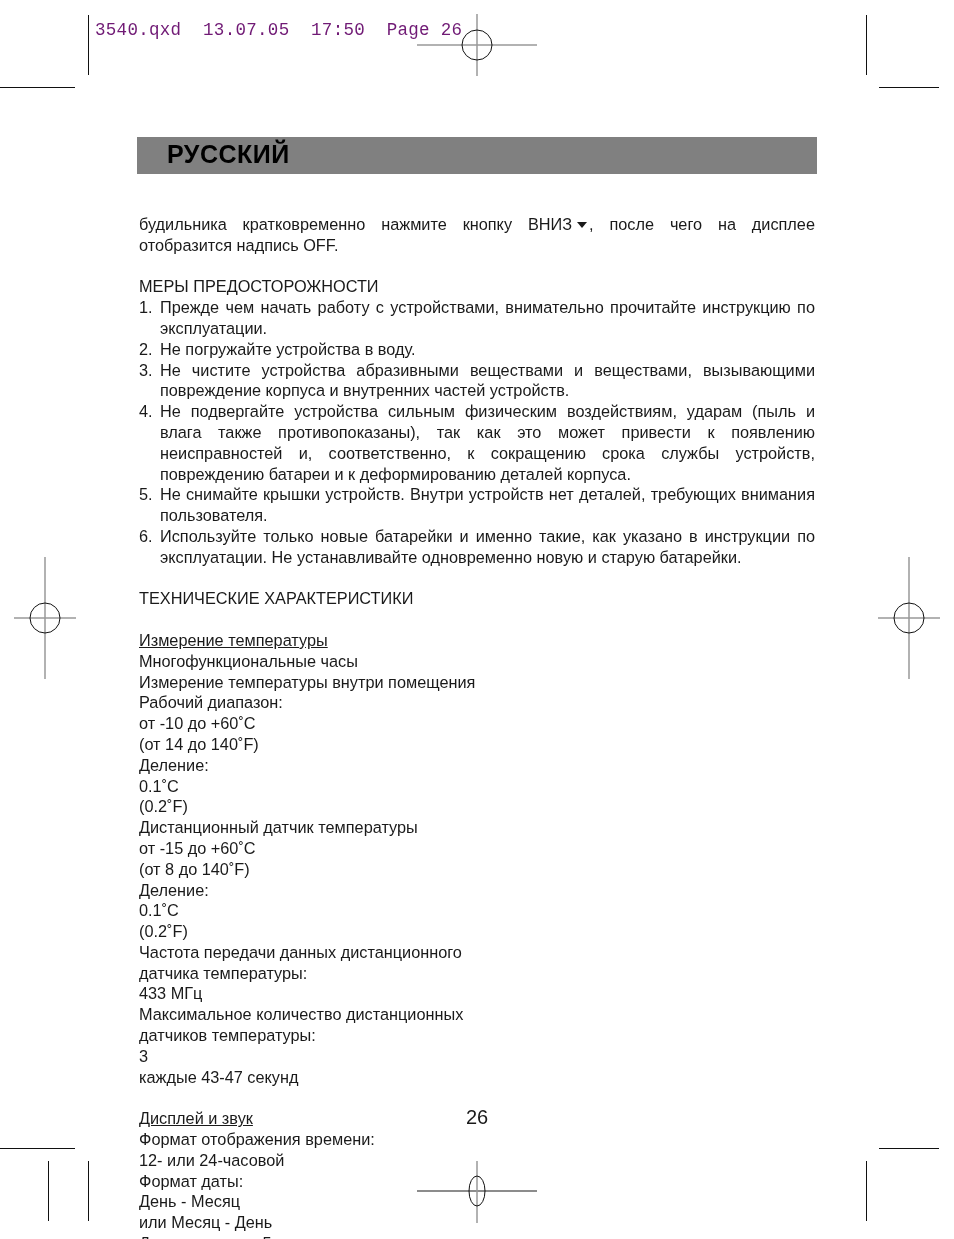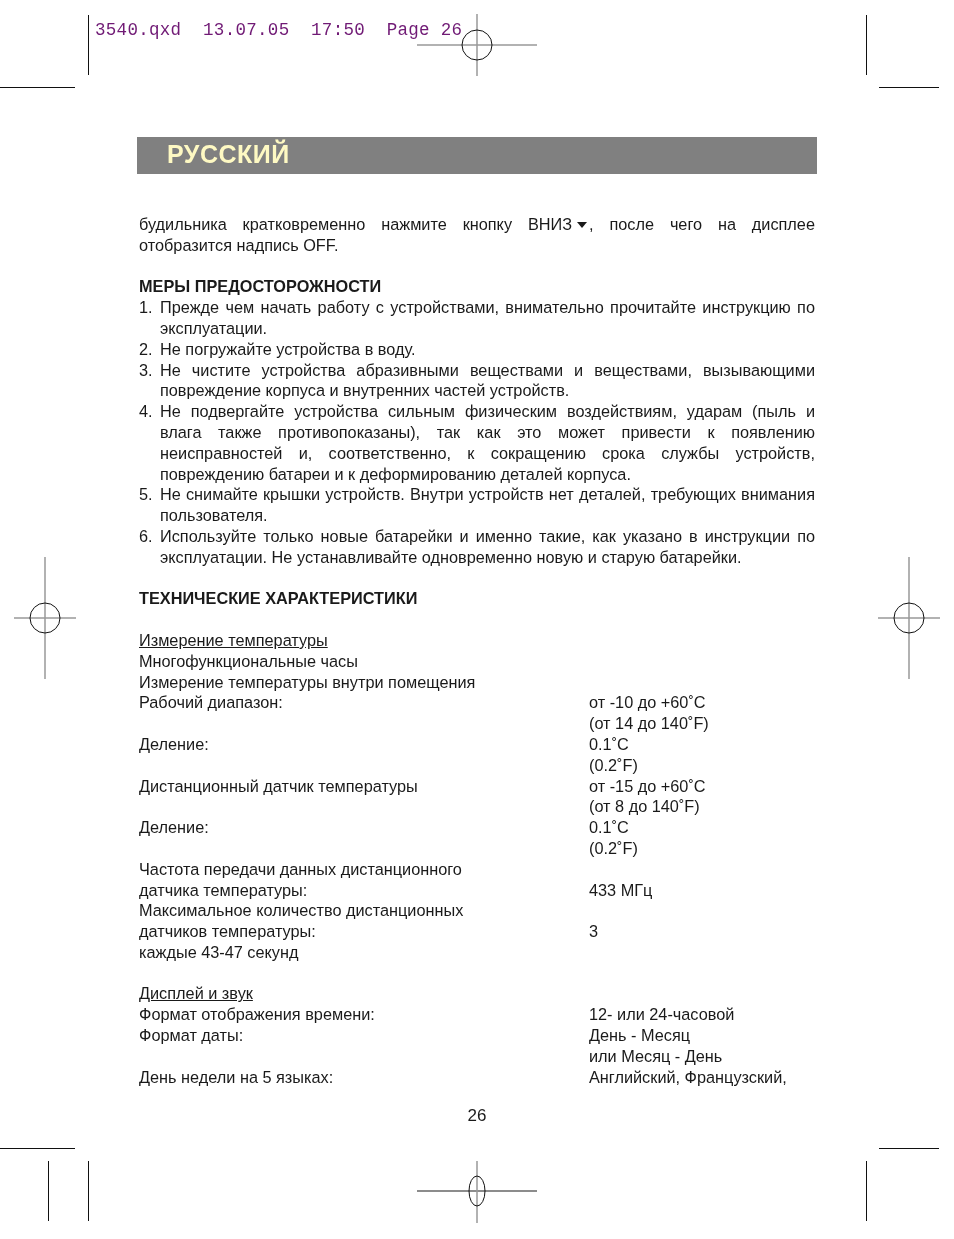--- a/index.html
+++ b/index.html
@@ -3,33 +3,33 @@
 <meta charset="utf-8">
 <style>
   html, body { margin:0; padding:0; background:#ffffff; }
   body { width:954px; height:1239px; position:relative; overflow:hidden;
          font-family:"Liberation Sans", "DejaVu Sans", sans-serif; color:#1a1a1a; }
   .slug { position:absolute; left:95px; top:20px; font-family:"Liberation Mono","DejaVu Sans Mono",monospace;
           font-size:17.5px; letter-spacing:0.3px; white-space:pre; color:#701a75; }
   .crop { position:absolute; background:#111; }
   .reg { position:absolute; }
   .header-bar { position:absolute; left:137px; top:137px; width:680px; height:37px; background:#808080; }
-  .header-title { position:absolute; left:30px; top:3px; font-size:25px; font-weight:bold; color:#fef9c3; letter-spacing:0.5px; }
+  .header-title { position:absolute; left:30px; top:3px; font-size:25px; font-weight:bold; color:#000000; letter-spacing:0.5px; }
   .content { position:absolute; left:139px; top:198px; width:676px; font-size:16.3px; line-height:20.8px;margin-top:16px; }
   .para { text-align:justify; margin:0; }
-  .heading { font-weight:bold; margin:0; }
+  .heading { font-weight:normal; margin:0; }
   ol.precautions { list-style:none; margin:0; padding:0; }
   ol.precautions li { position:relative; padding-left:21px; text-align:justify; }
   ol.precautions li .num { position:absolute; left:0; top:0; }
   .spacer { height:20.8px; }
-  .spec-row { display:flex; }
+  .spec-row { display:flex;flex-direction:column; }
   .spec-label { width:450px; flex:none; }
   .spec-value { flex:1; }
   .u { text-decoration:underline; }
-  .pagenum { position:absolute; left:0; width:954px; top:1106px; text-align:center; font-size:17px; }
+  .pagenum { position:absolute; left:0; width:954px; top:1106px; text-align:center; font-size:20px; }
   .tri { display:inline-block; width:0; height:0; border-left:5px solid transparent; border-right:5px solid transparent;
          border-top:6px solid #1a1a1a; vertical-align:middle; margin:0 2px 2px 5px; }
 </style>
 </head>
 <body>
 
 <div class="slug"><span>3540.qxd</span>  <span>13.07.05</span>  <span>17:50</span>  <span>Page 26</span></div>
 
 <div class="crop" style="left:88px;top:15px;width:1px;height:60px;"></div>
 <div class="crop" style="left:0px;top:87px;width:75px;height:1px;"></div>

